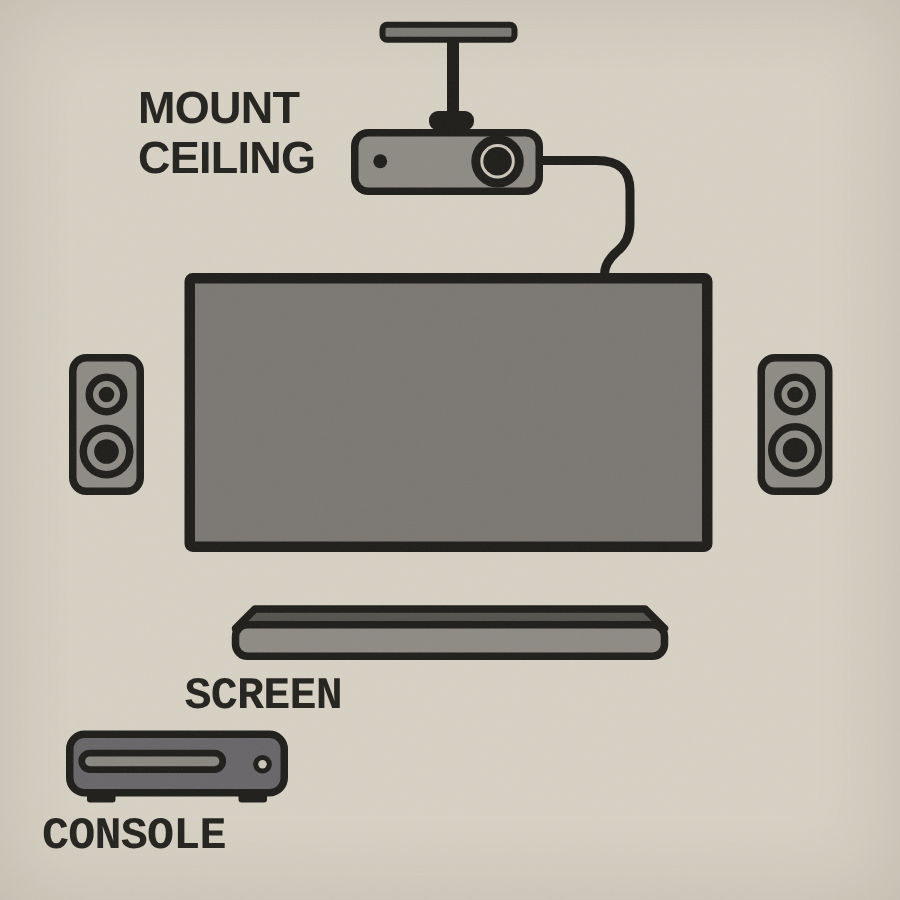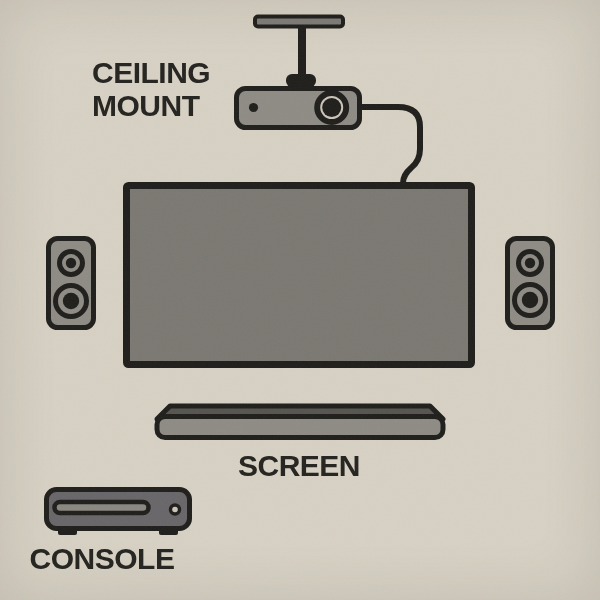--- a/index.html
+++ b/index.html
@@ -27,21 +27,21 @@
   .ol{stroke:var(--c-outline);stroke-linejoin:round;}
   .label{
     position:absolute;
     color:var(--c-text);
     font-weight:700;
     font-size:30px;
     line-height:33px;
     letter-spacing:-0.5px;
     white-space:nowrap;
   }
-  .label.centered{text-align:center;white-space:normal;}
+  .label.centered{white-space:normal;font-family:Liberation Mono, monospace;}
   .grain{position:absolute;left:0;top:0;pointer-events:none;opacity:.05;}
 </style>
 </head>
 <body>
 
 <div class="canvas">
 
   <svg class="diagram-svg" width="600" height="600" viewBox="0 0 600 600">
 
     <g>
@@ -84,22 +84,22 @@
       <rect x="58" y="524" width="19" height="11" rx="2" fill="var(--c-outline)"></rect>
       <rect x="159" y="524" width="19" height="11" rx="2" fill="var(--c-outline)"></rect>
       <rect class="ol" x="46.5" y="489.5" width="143" height="39" rx="10" fill="var(--c-console)" stroke-width="5"></rect>
       <rect class="ol" x="54.5" y="502" width="94" height="11" rx="5.5" fill="var(--c-slot)" stroke-width="4.5"></rect>
       <circle cx="175" cy="509.5" r="6.2" fill="var(--c-outline)"></circle>
       <circle cx="175" cy="509.5" r="2.8" fill="var(--c-lens_ring)"></circle>
     </g>
   </svg>
 
   <div class="label" style="left:92px; top:56px;">
+    <div>MOUNT</div>
     <div>CEILING</div>
-    <div>MOUNT</div>
   </div>
 
   <div class="label centered" style="left:123px; top:449px; width:352px;">SCREEN</div>
 
   <div class="label centered" style="left:28px; top:542px; width:148px;">CONSOLE</div>
 
   <svg class="grain" width="600" height="600">
     <filter id="noise">
         <feTurbulence type="fractalNoise" baseFrequency="0.8" numOctaves="2"></feTurbulence>
       </filter>

